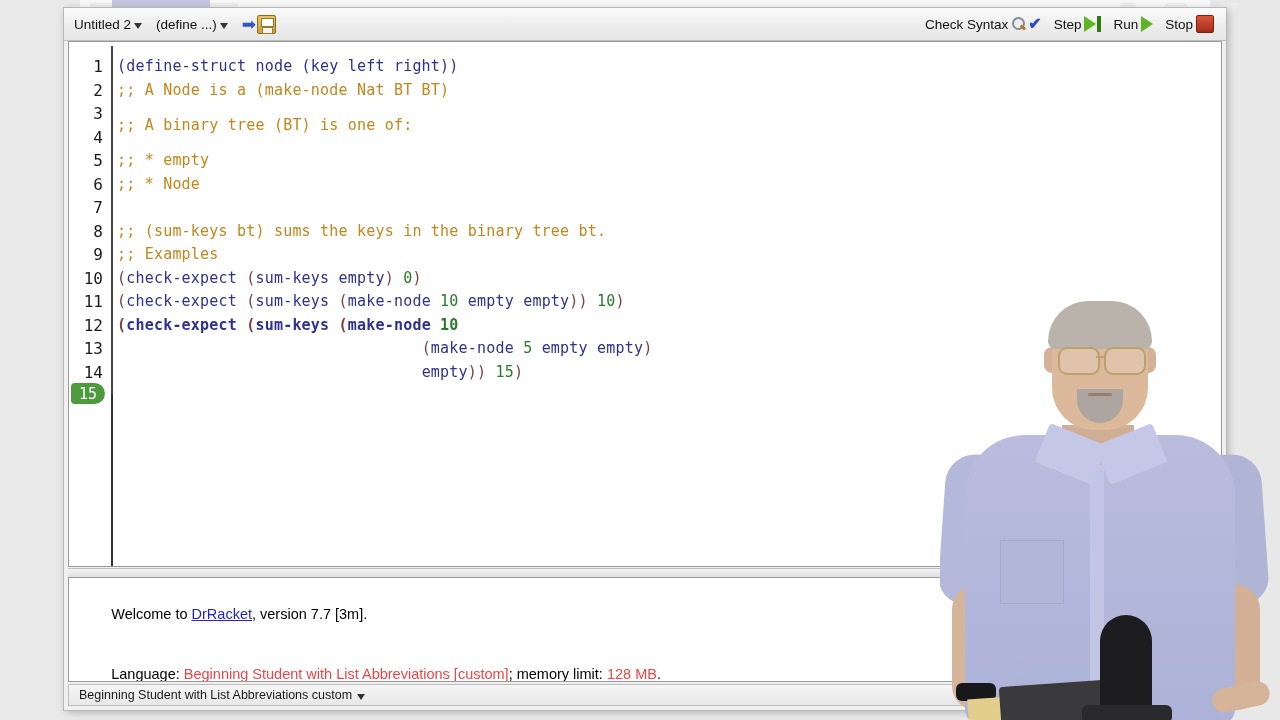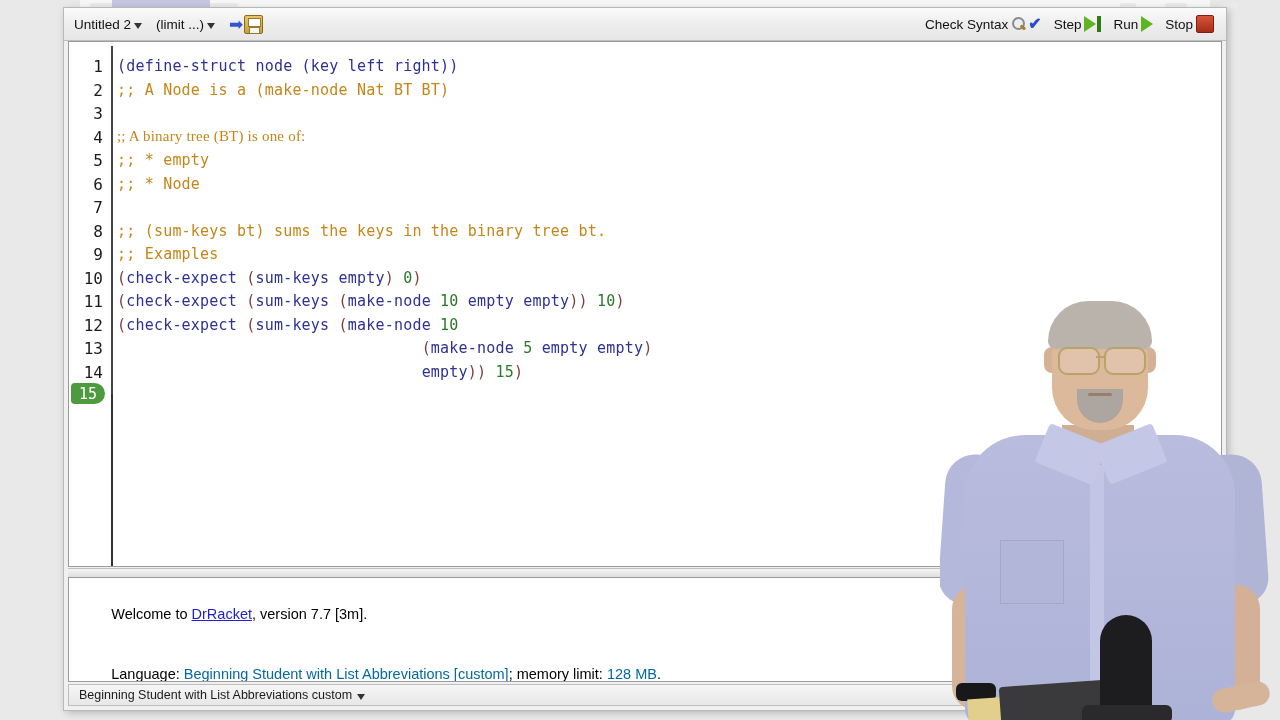--- a/index.html
+++ b/index.html
@@ -101,21 +101,21 @@
   }
 
   
   .inter-pane {
     position:absolute; left:4px; top:569px; width:1154px; height:105px;
     background:#ffffff; border:1px solid #9a9a9a; box-sizing:border-box;
     padding:6px 0 11px 10px; overflow:hidden;
   }
   .inter-line { font-size:14.5px; color:#000; line-height:20px; white-space:pre; font-family:"Liberation Sans", sans-serif;}
   .link-drracket { color:#2222cc; text-decoration:underline; }
-  .green-text { color:#0369a1; }
+  .green-text { color:#ef4444; }
 
   
   .statusbar {
     position:absolute; left:4px; top:676px; width:1154px; height:22px;
     background: linear-gradient(to bottom,#f6f6f6,#e7e7e7);
     border:1px solid #bdbdbd; box-sizing:border-box;
     display:flex; align-items:center; padding-left:10px; gap:5px;
   }
   .status-text { font-size:12.5px; color:#1a1a1a; }
 
@@ -173,21 +173,21 @@
 
   <div class="drwindow">
 
     <div class="toolbar">
       <div class="tb-left">
         <div class="tb-item">
           <span>Untitled 2</span>
           <span class="caret"></span>
         </div>
         <div class="tb-item">
-          <span>(limit ...)</span>
+          <span>(define ...)</span>
           <span class="caret"></span>
         </div>
         <div class="tb-item" style="gap:1px;">
           <span class="icon-arrow">➡</span>
           <span class="icon-save"></span>
         </div>
       </div>
       <div class="tb-right">
         <div class="tb-item">
           <span>Check Syntax</span>
@@ -227,28 +227,28 @@
           <div class="gutter-line" style="top: 250px;">11</div>
           <div class="gutter-line" style="top: 273.5px;">12</div>
           <div class="gutter-line" style="top: 297px;">13</div>
           <div class="gutter-line" style="top: 320.5px;">14</div>
           <div class="line15-badge" style="top: 341px;">15</div>
         </div>
       <div class="gutter-sep"></div>
       <div class="code-area" id="code-area">
           <div class="code-line" style="top: 15px;"><span class="tok-code">(define-struct node (key left right))</span></div>
           <div class="code-line" style="top: 38.5px;"><span class="tok-comment">;; A Node is a (make-node Nat BT BT)</span></div>
-          <div class="code-line" style="top: 86px; font-family: Liberation Serif, serif;"><span class="tok-comment">;; A binary tree (BT) is one of:</span></div>
+          <div class="code-line" style="top: 74px;"><span class="tok-comment">;; A binary tree (BT) is one of:</span></div>
           <div class="code-line" style="top: 109px;"><span class="tok-comment">;; * empty</span></div>
           <div class="code-line" style="top: 132.5px;"><span class="tok-comment">;; * Node</span></div>
           <div class="code-line" style="top: 179.5px;"><span class="tok-comment">;; (sum-keys bt) sums the keys in the binary tree bt.</span></div>
           <div class="code-line" style="top: 203px;"><span class="tok-comment">;; Examples</span></div>
           <div class="code-line" style="top: 226.5px;"><span class="tok-paren">(</span><span class="tok-code">check-expect </span><span class="tok-paren">(</span><span class="tok-code">sum-keys empty</span><span class="tok-paren">)</span><span class="tok-code"> </span><span class="tok-num">0</span><span class="tok-paren">)</span></div>
           <div class="code-line" style="top: 250px;"><span class="tok-paren">(</span><span class="tok-code">check-expect </span><span class="tok-paren">(</span><span class="tok-code">sum-keys </span><span class="tok-paren">(</span><span class="tok-code">make-node </span><span class="tok-num">10</span><span class="tok-code"> empty empty</span><span class="tok-paren">))</span><span class="tok-code"> </span><span class="tok-num">10</span><span class="tok-paren">)</span></div>
-          <div class="code-line" style="top: 273.5px;"><span class="tok-paren">(</span><span class="tok-code">check-expect </span><span class="tok-paren">(</span><span class="tok-code">sum-keys </span><span class="tok-paren">(</span><span class="tok-code">make-node </span><span class="tok-num">10</span></div>
+          <div class="code-line" style="top: 273.5px; font-weight: bold;"><span class="tok-paren">(</span><span class="tok-code">check-expect </span><span class="tok-paren">(</span><span class="tok-code">sum-keys </span><span class="tok-paren">(</span><span class="tok-code">make-node </span><span class="tok-num">10</span></div>
           <div class="code-line" style="top: 297px;"><span class="tok-code">                                 </span><span class="tok-paren">(</span><span class="tok-code">make-node </span><span class="tok-num">5</span><span class="tok-code"> empty empty</span><span class="tok-paren">)</span></div>
           <div class="code-line" style="top: 320.5px;"><span class="tok-code">                                 </span><span class="tok-code">empty</span><span class="tok-paren">))</span><span class="tok-code"> </span><span class="tok-num">15</span><span class="tok-paren">)</span></div>
         </div>
       <div class="caret-bar" style="left:42px; top:352px; height:184px;"></div>
     </div>
 
     <div class="splitter"></div>
 
     <div class="inter-pane">
       <div class="inter-line">

